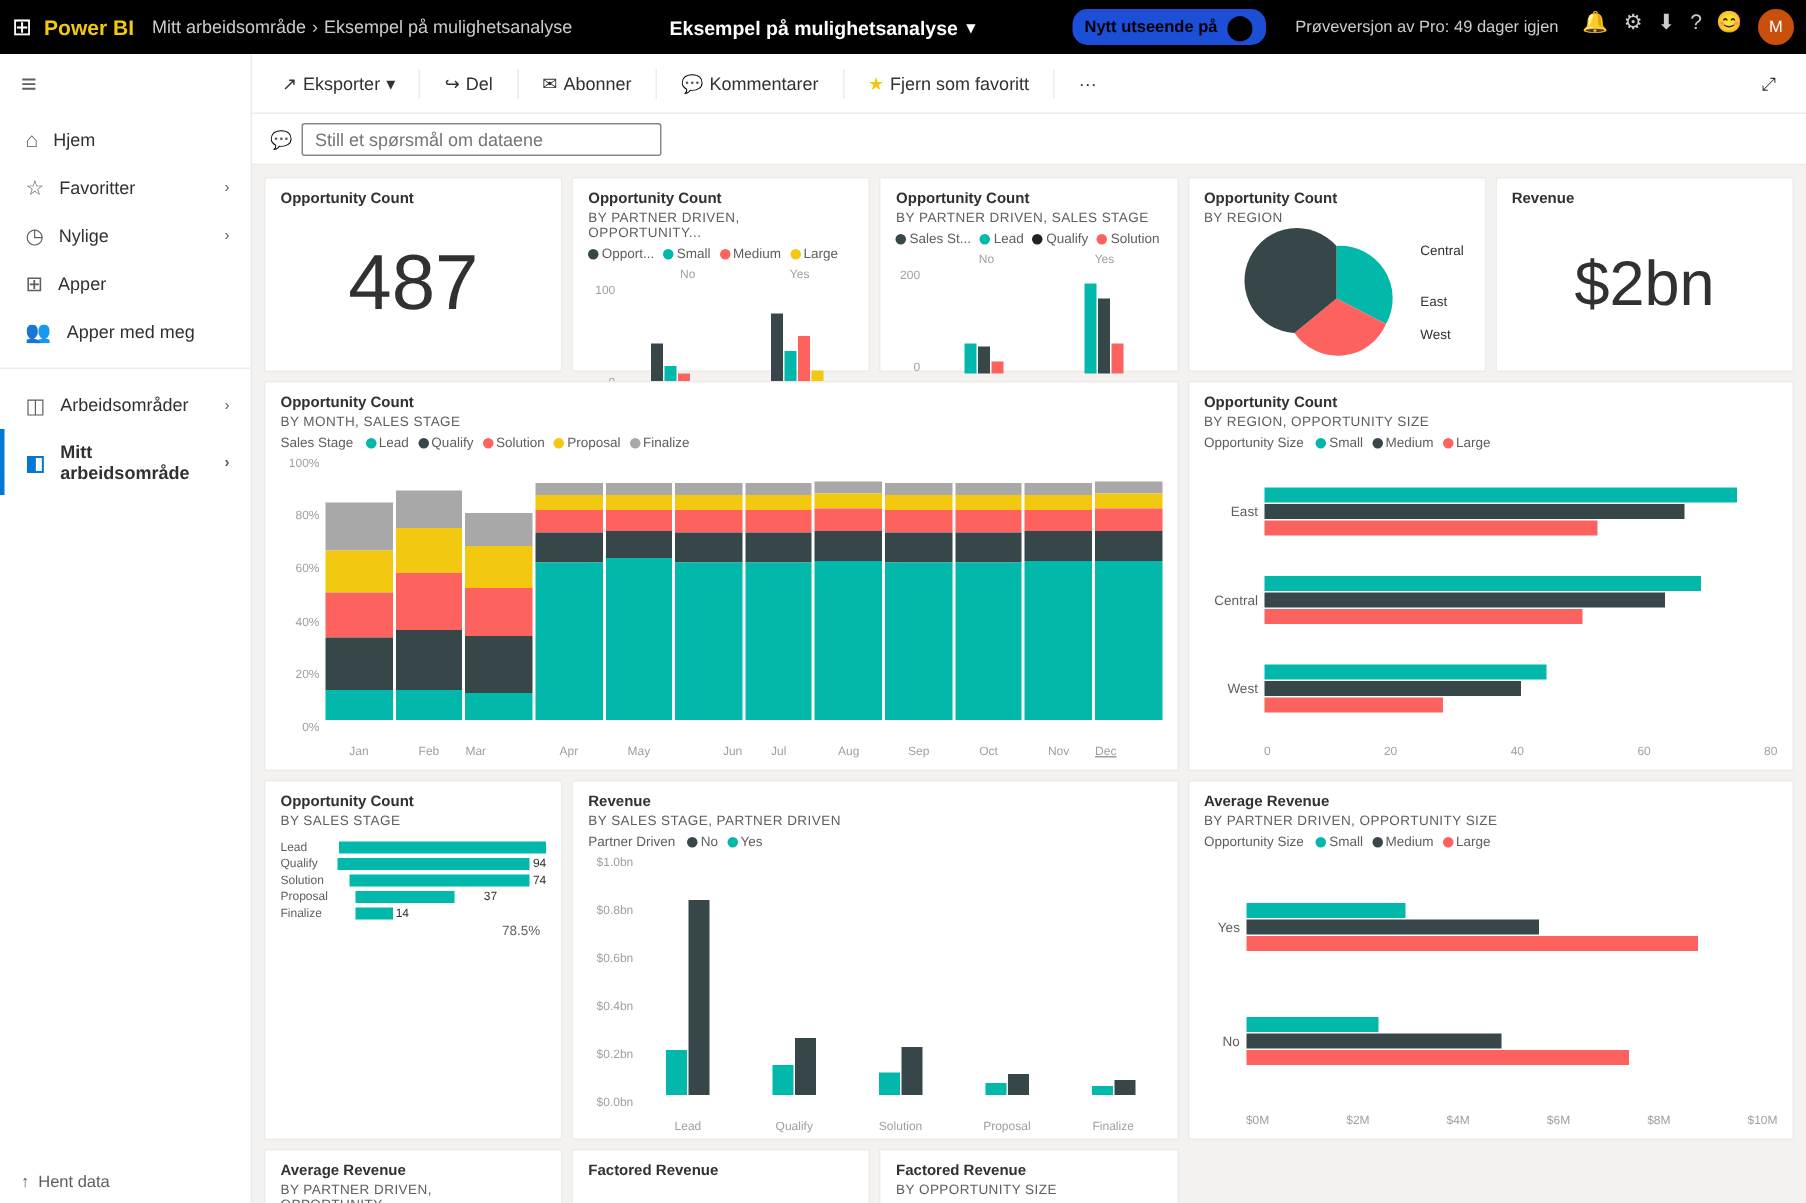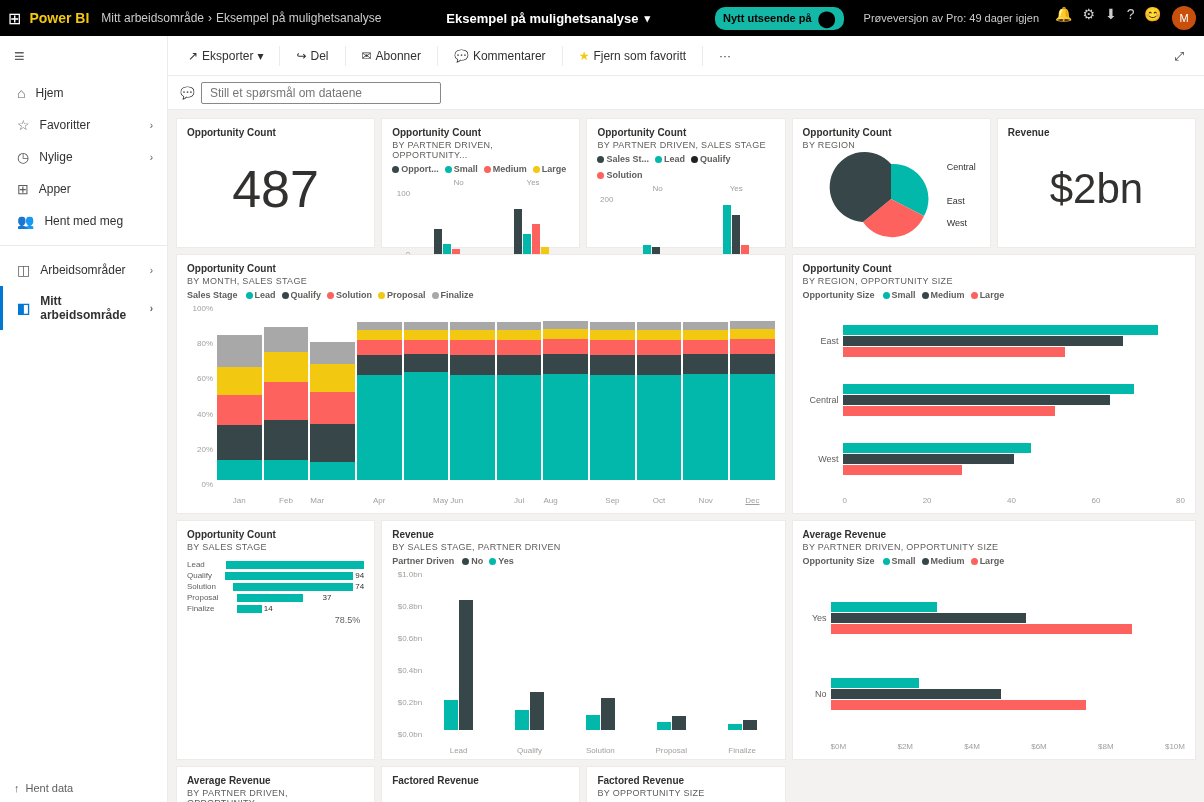--- a/index.html
+++ b/index.html
@@ -12,21 +12,21 @@
       display: flex;
       align-items: center;
       padding: 0 8px;
       gap: 8px;
       color: #fff;
       font-size: 12px;
     }
     .topnav-logo { color: #f2c811; font-weight: 700; font-size: 14px; margin-right: 4px; }
     .topnav-breadcrumb { color: #ccc; font-size: 12px; display: flex; align-items: center; gap: 4px; }
     .topnav-title { margin-left: auto; margin-right: auto; display: flex; align-items: center; gap: 6px; font-size: 13px; font-weight: 600; }
-    .topnav-toggle { display: flex; align-items: center; gap: 6px; background: #14b8a6; color: #000; border-radius: 10px; padding: 2px 8px; font-size: 11px; font-weight: 600; }
+    .topnav-toggle { display: flex; align-items: center; gap: 6px; background: #1d4ed8; color: #000; border-radius: 10px; padding: 2px 8px; font-size: 11px; font-weight: 600; }
     .topnav-right { display: flex; align-items: center; gap: 12px; font-size: 11px; color: #ccc; margin-left: 12px; }
     .topnav-icons { display: flex; gap: 10px; margin-left: 8px; }
     .topnav-icon { color: #ccc; font-size: 14px; cursor: pointer; }
 
     
     .layout { display: flex; height: calc(100vh - 36px); }
     .sidebar {
       width: 168px;
       background: #fff;
       border-right: 1px solid #edebe9;
@@ -109,21 +109,21 @@
       flex-direction: column;
       min-height: 130px;
     }
     .card-title { font-size: 10px; font-weight: 600; color: #323130; margin-bottom: 2px; }
     .card-subtitle { font-size: 9px; color: #605e5c; margin-bottom: 4px; text-transform: uppercase; letter-spacing: 0.3px; }
     .big-number { font-size: 52px; font-weight: 300; color: #323130; line-height: 1.1; margin-top: auto; margin-bottom: auto; text-align: center; padding: 10px 0; }
 
     
     .legend { display: flex; gap: 6px; flex-wrap: wrap; font-size: 9px; color: #605e5c; margin-bottom: 4px; align-items: center; }
     .legend-dot { width: 7px; height: 7px; border-radius: 50%; display: inline-block; margin-right: 2px; }
-    .legend-item { display: flex; align-items: center; font-weight: bold; }
+    .legend-item { display: flex; align-items: center; }
 
     
     .c-teal { background: #01b8aa; }
     .c-dark { background: #374649; }
     .c-red { background: #fd625e; }
     .c-yellow { background: #f2c811; }
     .c-gray { background: #a8a8a8; }
 
     
     .card-span2 { grid-column: span 2; }
@@ -180,21 +180,21 @@
       <span class="sidebar-item-icon">◷</span>
       <span class="sidebar-item-label">Nylige</span>
       <span class="sidebar-item-arrow">›</span>
     </div>
     <div class="sidebar-item">
       <span class="sidebar-item-icon">⊞</span>
       <span class="sidebar-item-label">Apper</span>
     </div>
     <div class="sidebar-item">
       <span class="sidebar-item-icon">👥</span>
-      <span class="sidebar-item-label">Hent med meg</span>
+      <span class="sidebar-item-label">Apper med meg</span>
     </div>
     <div style="height:1px; background:#edebe9; margin:8px 0;"></div>
     <div class="sidebar-item">
       <span class="sidebar-item-icon">◫</span>
       <span class="sidebar-item-label">Arbeidsområder</span>
       <span class="sidebar-item-arrow">›</span>
     </div>
     <div class="sidebar-item active">
       <span class="sidebar-item-icon" style="color:#0078d4;">◧</span>
       <span class="sidebar-item-label">Mitt arbeidsområde</span>
@@ -512,28 +512,28 @@
                 <div style="height:20px; background:#374649;"></div>
                 <div style="height:106px; background:#01b8aa;"></div>
               </div>
             </div>
 
             <div style="display:flex; gap:2px; padding-left:0;">
               <span style="flex:1; text-align:center; font-size:8px; color:#a19f9d;">Jan</span>
               <span style="flex:1; text-align:center; font-size:8px; color:#a19f9d;">Feb</span>
               <span style="flex:1; font-size:8px; color:#a19f9d;">Mar</span>
               <span style="flex:1; text-align:center; font-size:8px; color:#a19f9d;">Apr</span>
-              <span style="flex:1; text-align:right; font-size:8px; color:#a19f9d;">May</span>
-              <span style="flex:1; text-align:left; font-size:8px; color:#a19f9d;">Jun</span>
+              <span style="flex:1; text-align:center; font-size:8px; color:#a19f9d;">May</span>
+              <span style="flex:1; text-align:right; font-size:8px; color:#a19f9d;">Jun</span>
               <span style="flex:1; text-align:center; font-size:8px; color:#a19f9d;">Jul</span>
-              <span style="flex:1; font-size:8px; color:#a19f9d;">Aug</span>
+              <span style="flex:1; text-align:center; font-size:8px; color:#a19f9d;">Aug</span>
               <span style="flex:1; text-align:center; font-size:8px; color:#a19f9d;">Sep</span>
               <span style="flex:1; text-align:center; font-size:8px; color:#a19f9d;">Oct</span>
               <span style="flex:1; text-align:center; font-size:8px; color:#a19f9d;">Nov</span>
-              <span style="flex:1; text-align:center; font-size:8px; color:#a19f9d;text-decoration:underline;">Dec</span>
+              <span style="flex:1; text-align:left; font-size:8px; color:#a19f9d;text-decoration:underline;">Dec</span>
             </div>
           </div>
         </div>
       </div>
 
       <div class="card card-span2" style="min-height:260px;">
         <div class="card-title">Opportunity Count</div>
         <div class="card-subtitle">BY REGION, OPPORTUNITY SIZE</div>
         <div class="legend">
           <span class="legend-item">

